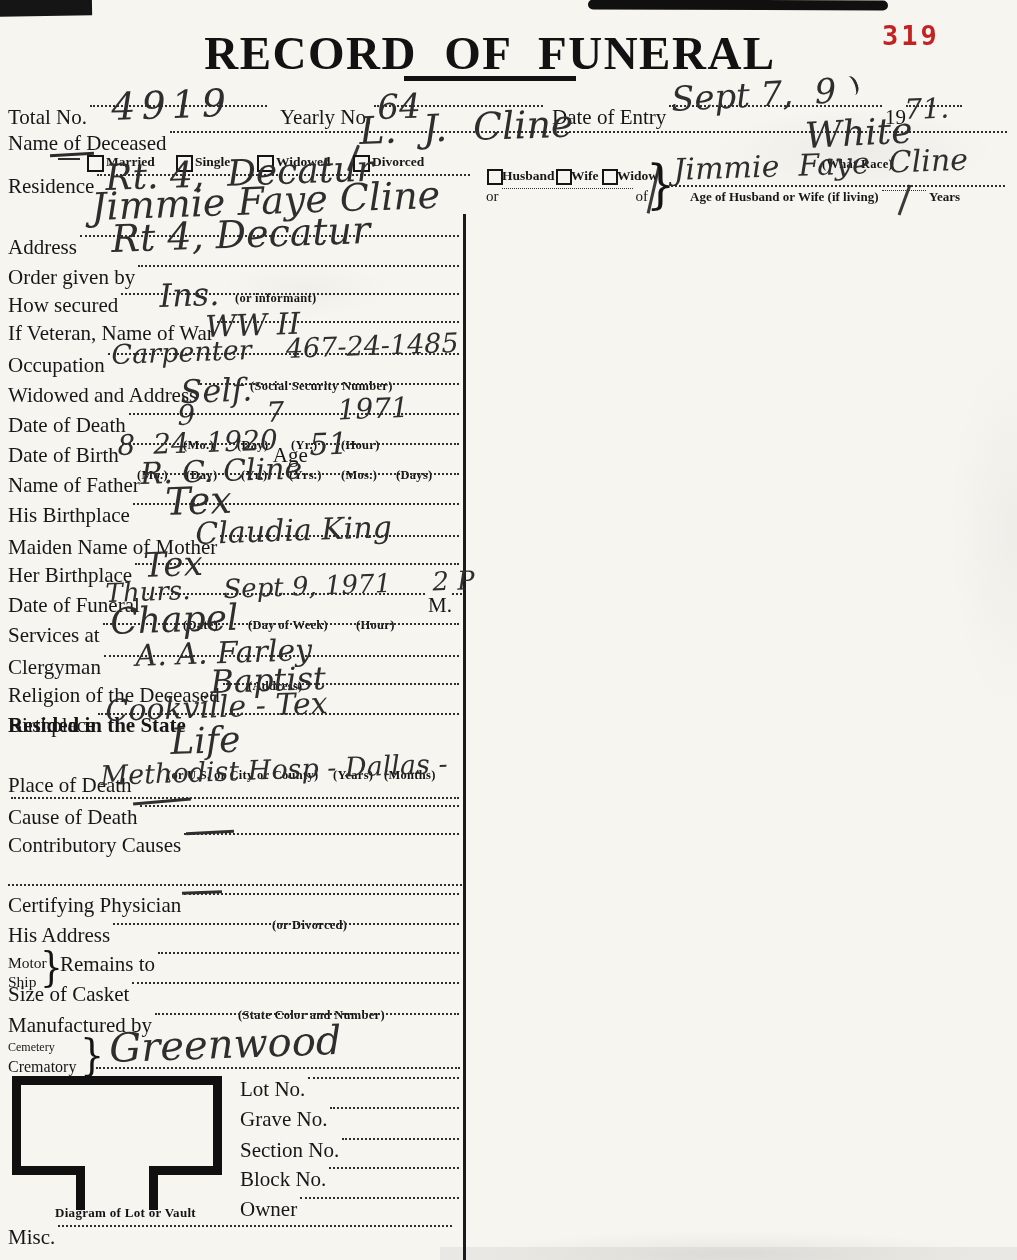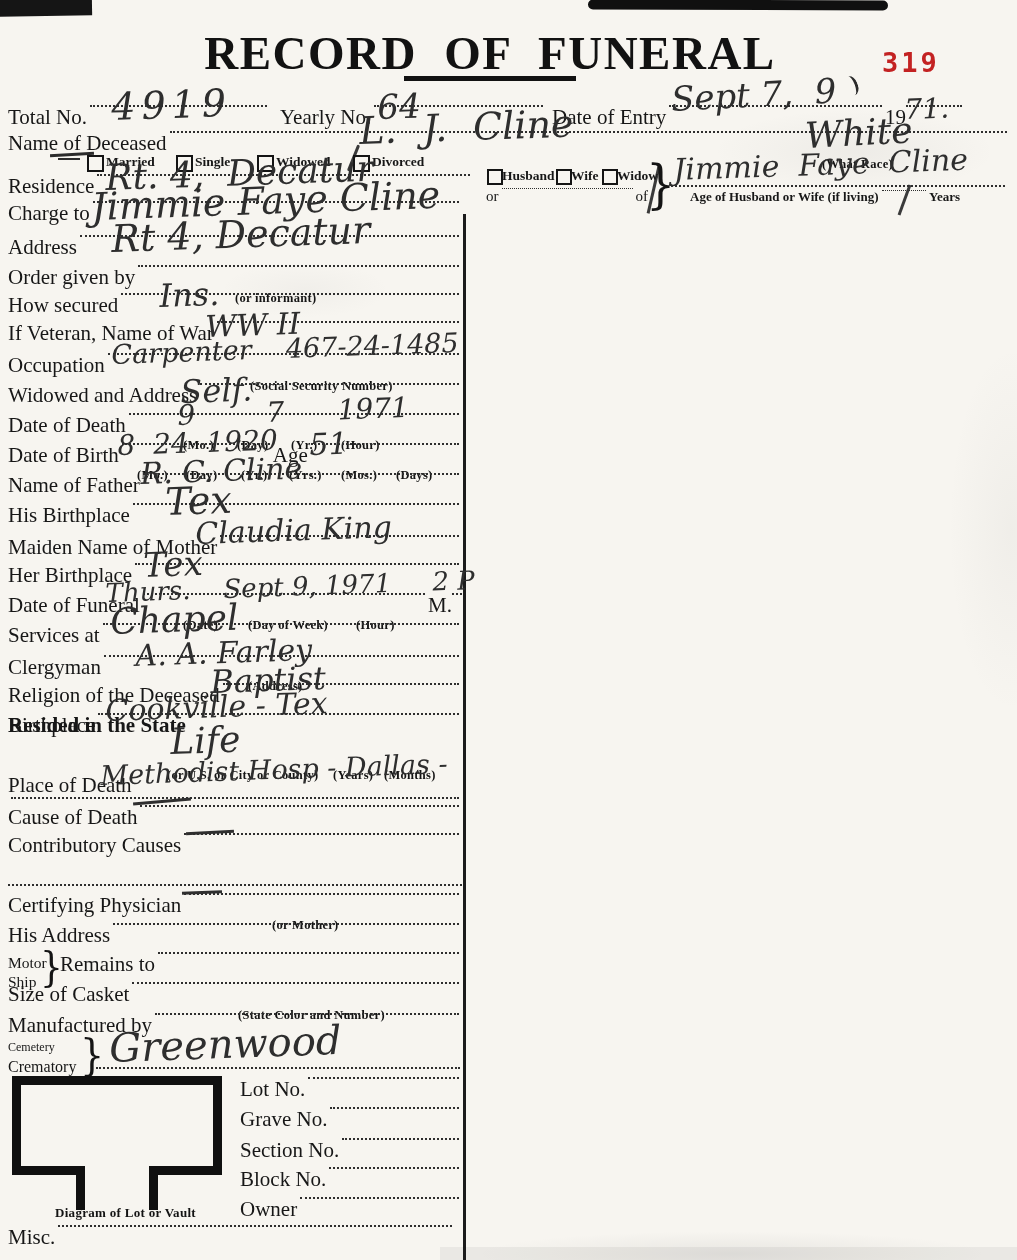--- a/index.html
+++ b/index.html
@@ -47,21 +47,21 @@
   <div class="art" style="left:352px;top:144px;width:3px;height:28px;background:#3a3a3a;transform:rotate(22deg);border-radius:2px;"></div>
   <div class="art" style="left:50px;top:153px;width:44px;height:3px;background:#2b2b2b;transform:rotate(-3deg);"></div>
   <div class="art" style="left:58px;top:158px;width:22px;height:2px;background:#2b2b2b;"></div>
   <div class="art" style="left:652px;top:166px;width:3px;height:48px;background:#3a3a3a;transform:rotate(13deg);"></div>
   <div class="art" style="left:903px;top:184px;width:3px;height:32px;background:#3a3a3a;transform:rotate(20deg);"></div>
   <div class="art" style="left:133px;top:800px;width:58px;height:3px;background:#2f2f2f;transform:rotate(-5deg);"></div>
   <div class="art" style="left:186px;top:831px;width:48px;height:3px;background:#2f2f2f;transform:rotate(-3deg);"></div>
   <div class="art" style="left:182px;top:891px;width:40px;height:3px;background:#2f2f2f;transform:rotate(-2deg);"></div>
   <div class="art" style="left:440px;top:1247px;width:577px;height:13px;background:rgba(90,90,90,0.08);"></div>
 
-  <div class="pagenum" style="color:#c32222;margin-top:27px;">319</div>
+  <div class="pagenum" style="color:#c32222;">319</div>
   <div class="title">RECORD OF FUNERAL</div>
   <div class="title-underline"></div>
 
   <div class="vline" style="left:463px;top:214px;width:2.5px;height:1046px;"></div>
 
   <div class="fr" style="left:8px;top:105px;width:262px;">
     <span class="lbl">Total No.</span>
       <span class="dots"></span>
   </div>
   <div class="fr" style="left:280px;top:105px;width:266px;">
@@ -106,24 +106,20 @@
   <div class="fr" style="left:690px;top:190px;width:270px;font-size:13px;font-weight:bold;">
     <span class="lbl">Age of Husband or Wife (if living)</span>
       <span class="dots" style="border-bottom-width:1.8px;margin-bottom:3px;"></span>
       <span class="lbl">Years</span>
   </div>
 
   <div class="fr" style="left:8px;top:174px;width:465px;">
     <span class="lbl">Residence</span>
       <span class="dots"></span>
   </div>
-  <div class="fr" style="left:8px;top:201px;width:454px;">
-    <span class="lbl">Charge to</span>
-      <span class="dots"></span>
-  </div>
   <div class="fr" style="left:8px;top:235px;width:454px;">
     <span class="lbl">Address</span>
       <span class="dots"></span>
   </div>
 
   <div class="fr" style="left:8px;top:265px;width:454px;">
     <span class="lbl">Order given by</span>
       <span class="dots"></span>
   </div>
   <span class="sub" style="left:235px;top:291px;">(or informant)</span>
@@ -235,21 +231,21 @@
   <div class="fr" style="left:8px;top:833px;width:454px;">
     <span class="lbl">Contributory Causes</span>
       <span class="dots"></span>
   </div>
   <div class="dotline" style="left:8px;top:884px;width:454px;"></div>
 
   <div class="fr" style="left:8px;top:893px;width:454px;">
     <span class="lbl">Certifying Physician</span>
       <span class="dots"></span>
   </div>
-  <span class="sub" style="left:272px;top:918px;">(or Mother)</span>
+  <span class="sub" style="left:272px;top:918px;">(or Divorced)</span>
 
   <div class="fr" style="left:8px;top:923px;width:454px;">
     <span class="lbl">His Address</span>
       <span class="dots"></span>
   </div>
 
   <span class="bracelbl" style="left:8px;top:954px;">Motor</span>
   <span class="bracelbl" style="left:8px;top:973px;">Ship</span>
   <span class="brace" style="left:40px;top:950px;font-size:36px;">}</span>
   <div class="fr" style="left:60px;top:952px;width:402px;">

